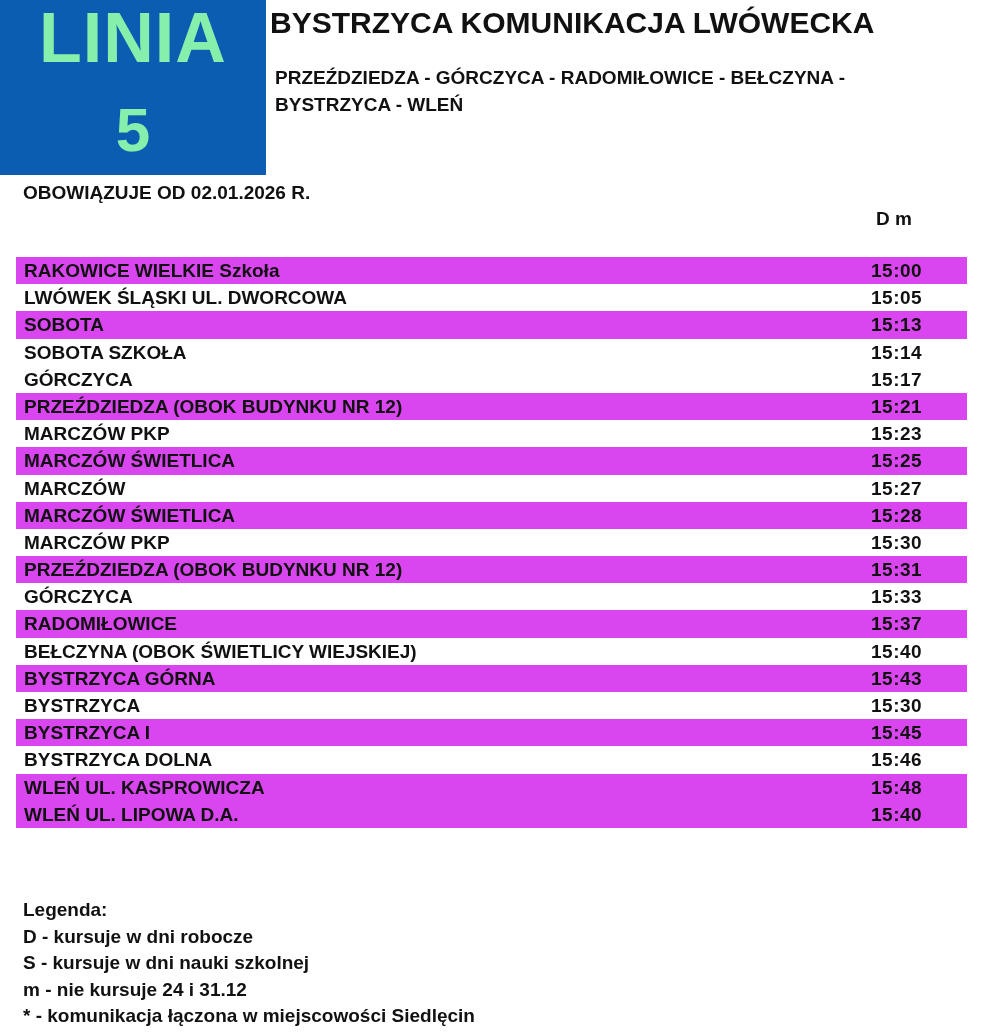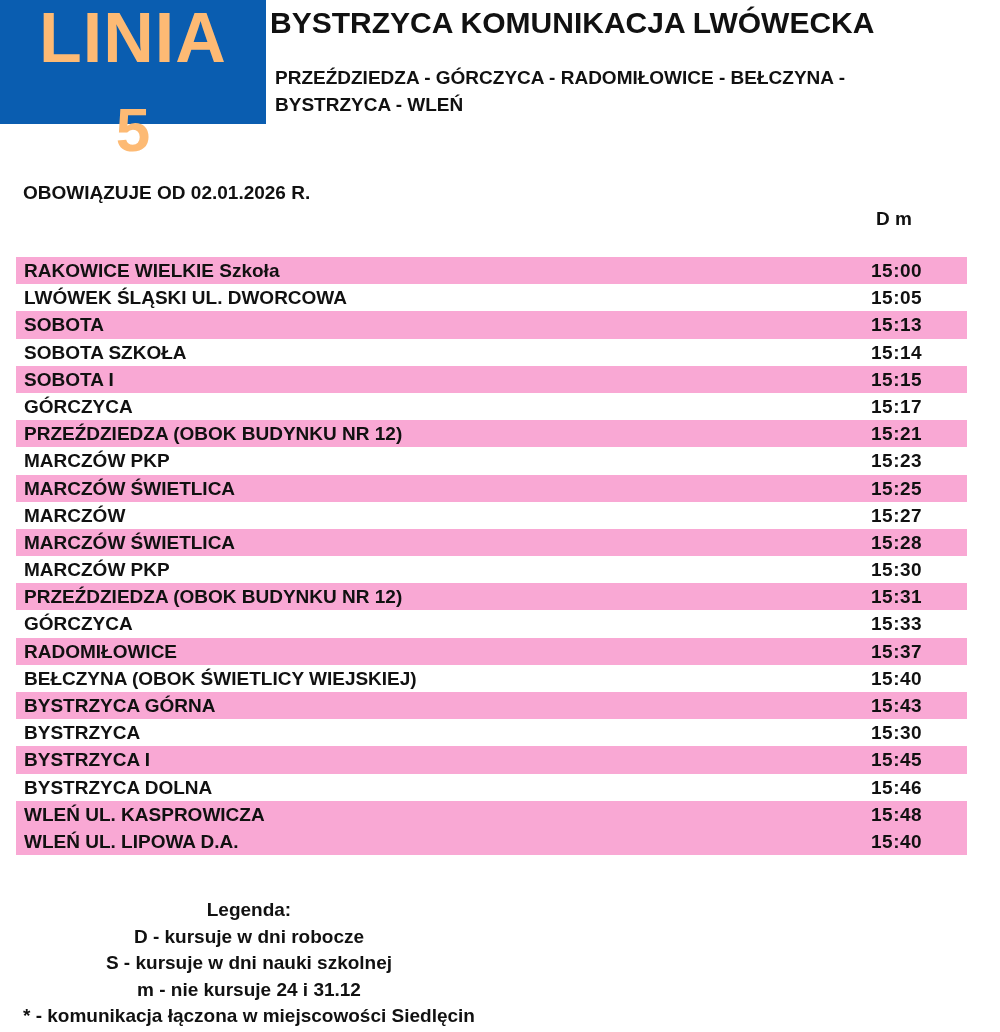--- a/index.html
+++ b/index.html
@@ -1,22 +1,22 @@
 <!DOCTYPE html>
 <html><head>
   <meta charset="utf-8">
   <style>
     html, body { margin: 0; padding: 0; background: #ffffff; }
     body {
       width: 1000px; height: 1032px; position: relative; overflow: hidden;
       font-family: "Liberation Sans", sans-serif; color: #111;
     }
     .line-box {
-      position: absolute; left: 0; top: 0; width: 266px; height: 124px;
-      background: #0a5db0; color: #fdba74; text-align: center;
+      position: absolute; left: 0; top: 0; width: 266px; height: 175px;
+      background: #0a5db0; color: #86efac; text-align: center;
     }
     .line-box .line-word {
       position: absolute; left: 0; right: 0; top: 2px;
       font-size: 70px; font-weight: bold; line-height: 72px; letter-spacing: 1px;
     }
     .line-box .line-num {
       position: absolute; left: 0; right: 0; top: 98px;
       font-size: 62px; font-weight: bold; line-height: 64px;
     }
     .operator {
@@ -34,34 +34,34 @@
     .col-header {
       position: absolute; left: 876px; top: 206px;
       font-size: 19px; font-weight: bold; line-height: 26px; white-space: nowrap;
     }
     .timetable {
       position: absolute; left: 16px; top: 257px; width: 951px;
     }
     .row {
       position: relative; height: 27.2px;
     }
-    .row.shaded { background: #f9a8d4; }
+    .row.shaded { background: #d946ef; }
     .row .stop {
       position: absolute; left: 8px; top: 0;
       font-size: 19px; font-weight: bold; line-height: 28px; white-space: nowrap;
     }
     .row .time {
       position: absolute; left: 855px; top: 0;
       font-size: 19px; font-weight: bold; line-height: 28px; letter-spacing: 0.5px;
     }
     .legend {
       position: absolute; left: 23px; top: 897px;
       font-size: 19px; font-weight: bold; line-height: 26.5px;
     }
-    .legend div { white-space: nowrap; text-align: center; }
+    .legend div { white-space: nowrap; }
   </style>
 </head>
 <body>
 
 <div class="line-box">
   <div class="line-word">LINIA</div>
   <div class="line-num">5</div>
 </div>
 
 <div class="operator">BYSTRZYCA KOMUNIKACJA LWÓWECKA</div>
@@ -84,24 +84,20 @@
       <span class="stop">LWÓWEK ŚLĄSKI UL. DWORCOWA</span>
       <span class="time">15:05</span>
     </div>
   <div class="row shaded">
       <span class="stop">SOBOTA</span>
       <span class="time">15:13</span>
     </div>
   <div class="row">
       <span class="stop">SOBOTA SZKOŁA</span>
       <span class="time">15:14</span>
-    </div>
-  <div class="row shaded">
-      <span class="stop">SOBOTA I</span>
-      <span class="time">15:15</span>
     </div>
   <div class="row">
       <span class="stop">GÓRCZYCA</span>
       <span class="time">15:17</span>
     </div>
   <div class="row shaded">
       <span class="stop">PRZEŹDZIEDZA (OBOK BUDYNKU NR 12)</span>
       <span class="time">15:21</span>
     </div>
   <div class="row">

